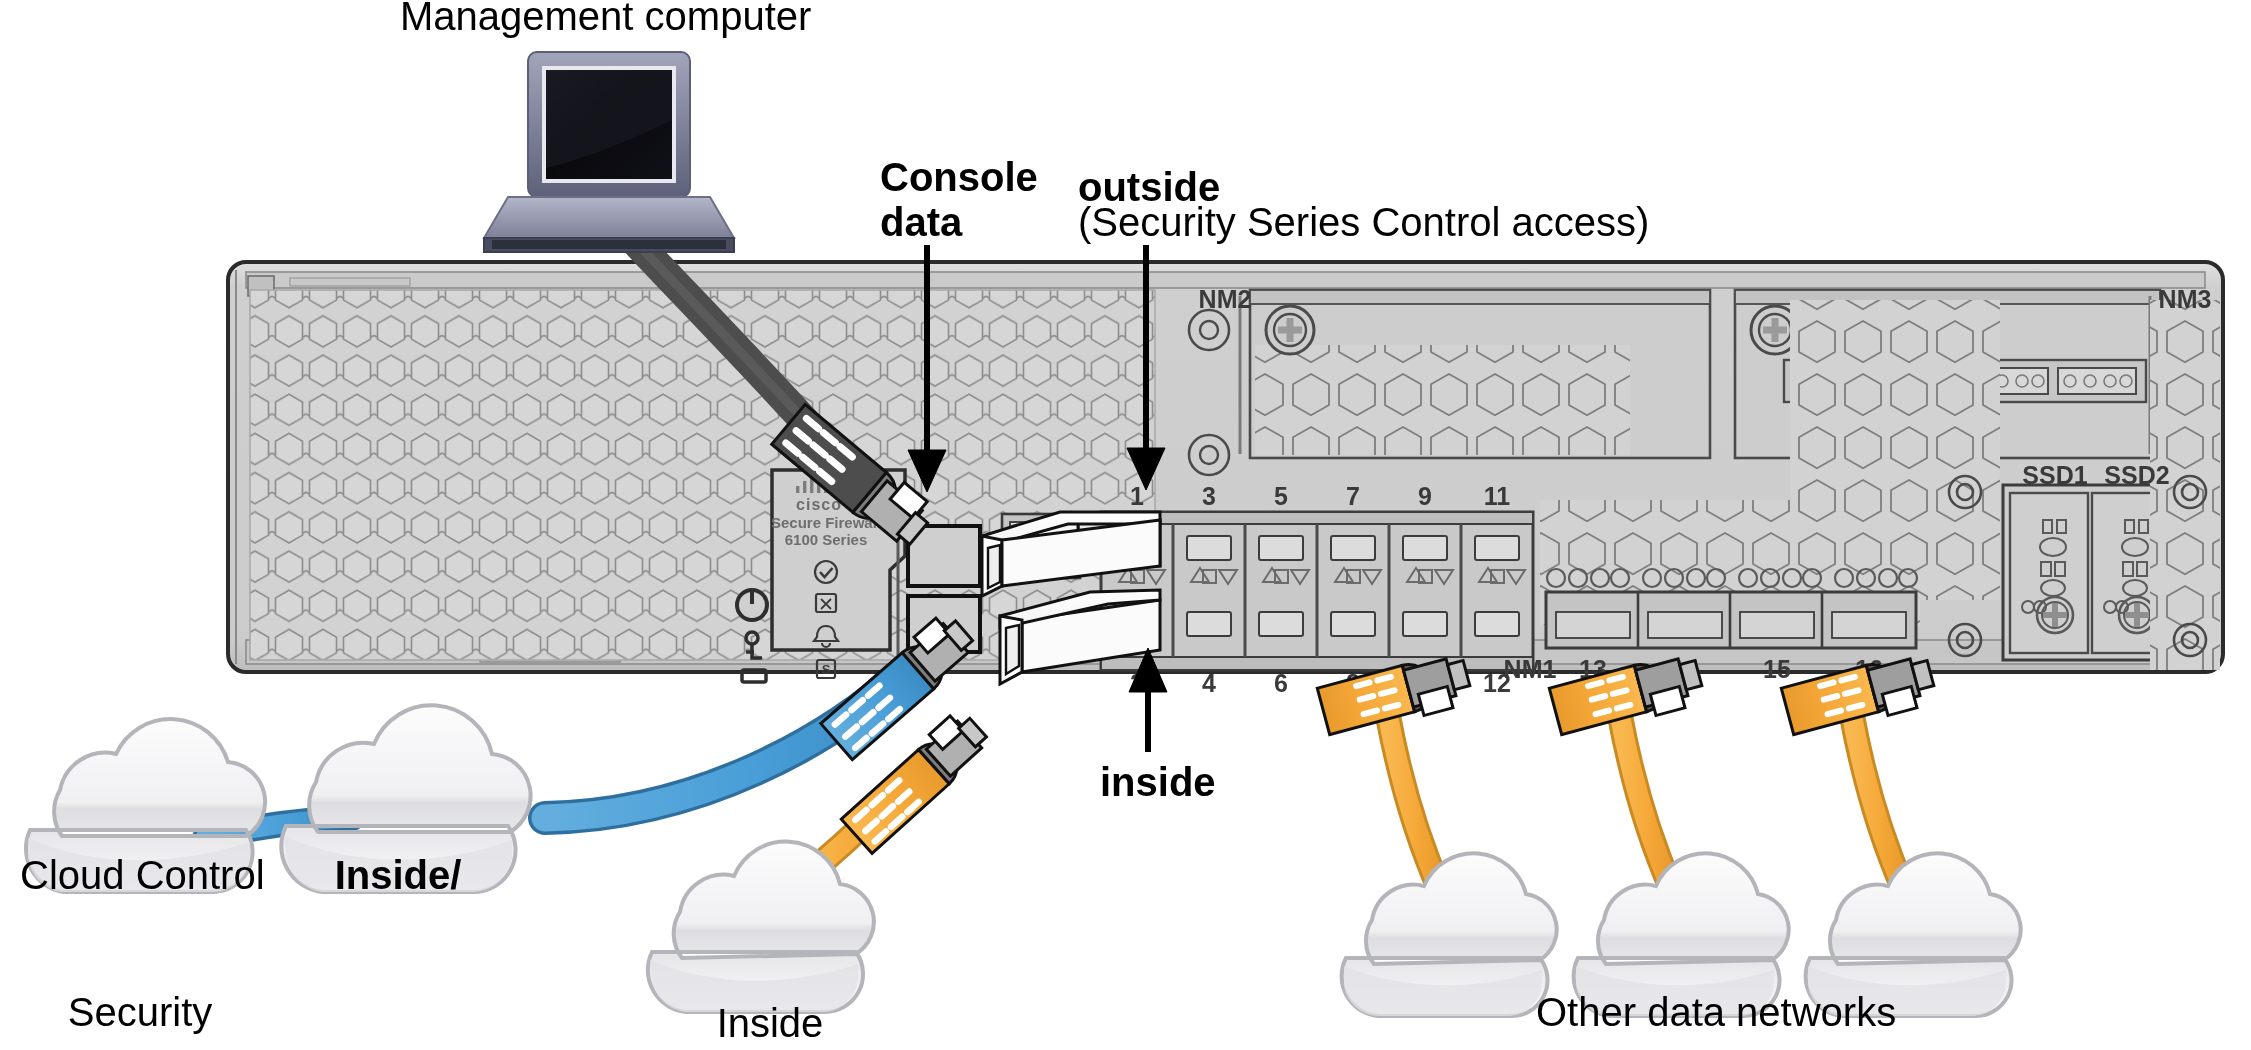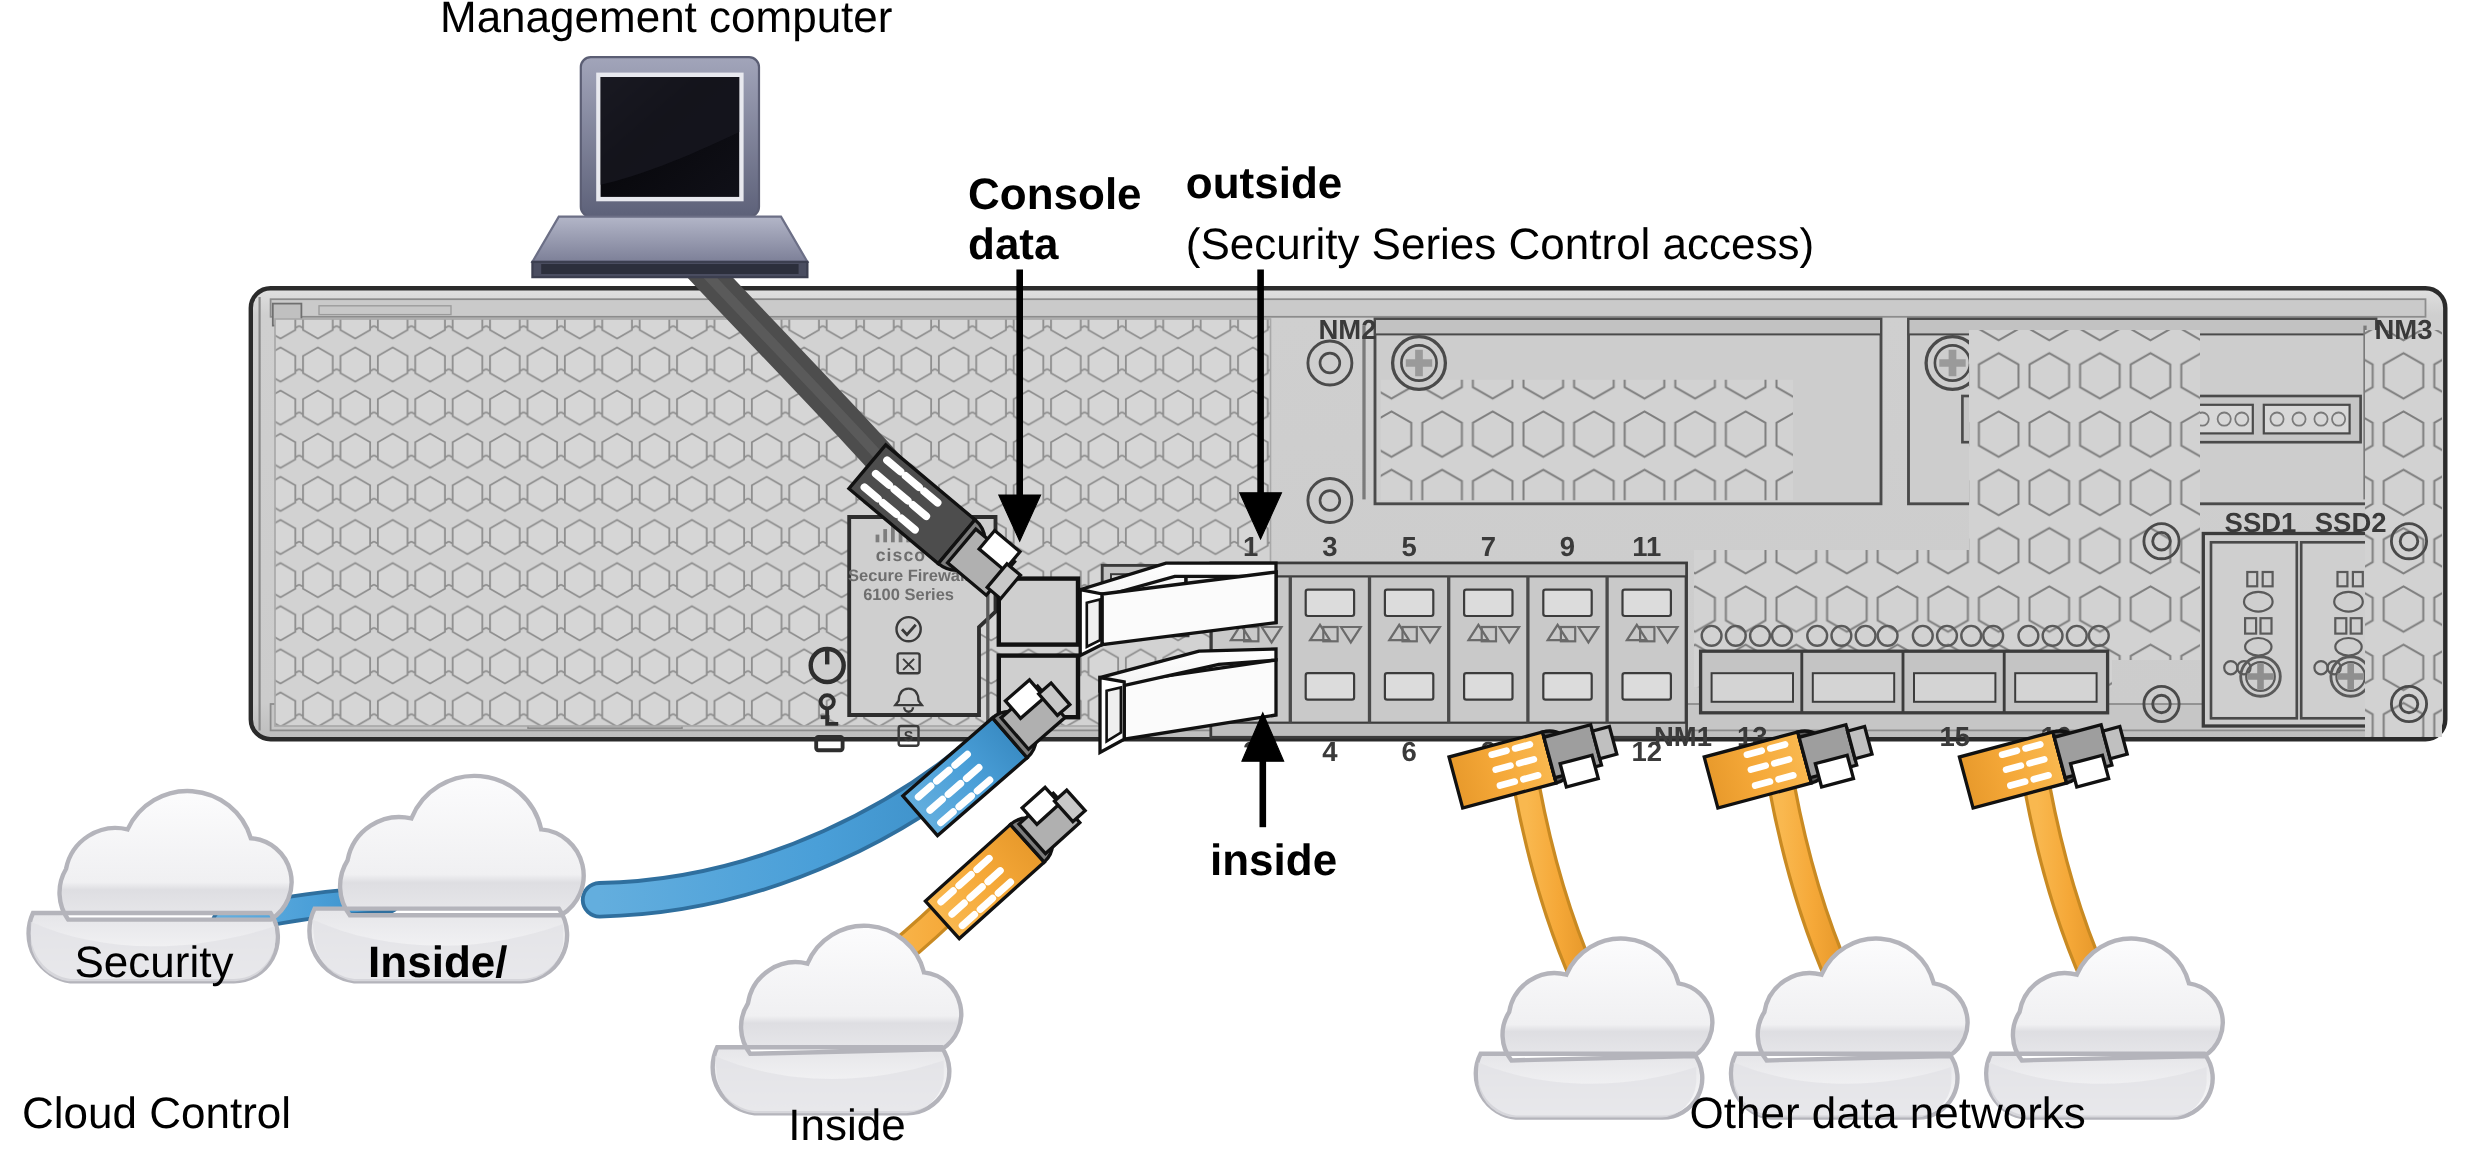--- a/index.html
+++ b/index.html
@@ -3,21 +3,21 @@
 <meta charset="utf-8">
 <style>
   html,body{margin:0;padding:0;background:#fff;}
   body{font-family:"Liberation Sans",sans-serif;}
   #stage{position:relative;width:2251px;height:1050px;background:#ffffff;overflow:hidden;}
   #stage svg{position:absolute;left:0;top:0;}
   .lbl{position:absolute;color:#000;line-height:1.12;white-space:pre;text-align:center;}
   .lbl.bold{font-weight:bold;}
   .t-mgmt{left:400px;top:-6px;font-size:40px;text-align:center;width:380px;}
   .t-console{left:880px;top:155px;font-size:40px;font-weight:bold;}
-  .t-outside{left:1078px;top:145px;font-size:40px;font-weight:bold;}
+  .t-outside{left:1078px;top:165px;font-size:40px;font-weight:bold;}
   .t-outside2{left:1078px;top:200px;font-size:40px;}
   .t-inside{left:1100px;top:760px;font-size:40px;font-weight:bold;}
   .t-odn{left:1536px;top:990px;font-size:40px;}
   .c-lbl{position:absolute;text-align:center;color:#000;line-height:1.14;white-space:pre;}
 </style>
 </head>
 <body>
 
 <div id="stage">
 
@@ -588,22 +588,22 @@
 <div class="lbl t-console bold" style="top:200px">data</div>
 
 <div class="lbl t-outside">outside</div>
 <div class="lbl t-outside2">(Security Series Control access)</div>
 
 <div class="lbl t-inside">inside</div>
 
 <div class="lbl t-odn">Other data networks</div>
 
 <div class="c-lbl" style="left:20px;top:762px;width:240px;font-size:40px;">
+  <div>Cloud Control</div>
   <div>Security</div>
-  <div>Cloud Control</div>
 </div>
 <div class="c-lbl" style="left:282px;top:762px;width:232px;font-size:40px;font-weight:bold;">
   <div>Inside/</div>
 </div>
 <div class="c-lbl" style="left:660px;top:910px;width:220px;font-size:40px;">
   <div>Inside</div>
 </div>
 
 </div>
 

